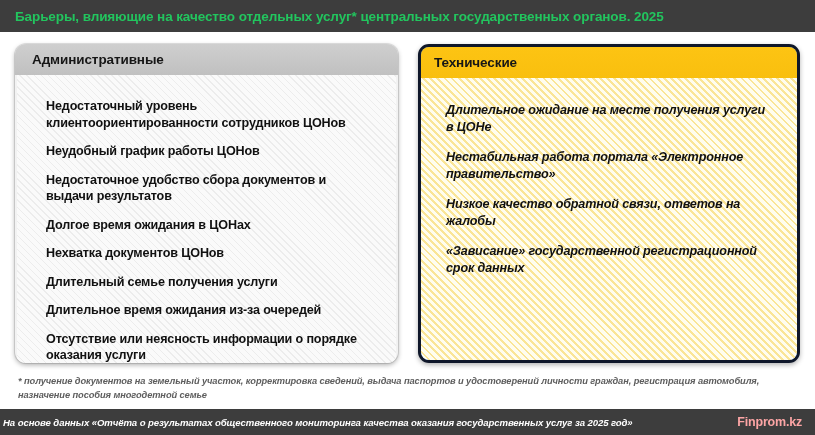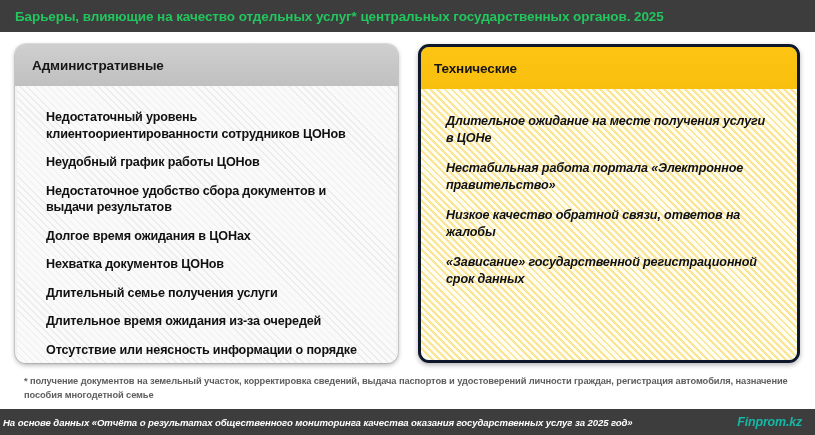--- a/index.html
+++ b/index.html
@@ -66,21 +66,21 @@
 
   .panel-tech {
     left: 418px;
     width: 382px;
     background: #3b82f6;
     border: 3px solid #0f172a;
     box-shadow: 0 2px 5px rgba(0,0,0,0.30);
   }
 
   .panel-header {
-    height: 42px;
+    height: 31px;
     display: flex;
     align-items: center;
     box-sizing: border-box;
   }
   .panel-admin .panel-header {
     background: linear-gradient(180deg, #cfcfcf 0%, #c6c6c6 60%, #c0c0c0 100%);
     padding-left: 17px;
   }
   .panel-tech .panel-header {
     background: linear-gradient(180deg, #fdc413 0%, #f9bf0e 100%);
@@ -136,24 +136,25 @@
     letter-spacing: -0.15px;
   }
   .panel-tech .item {
     margin-bottom: 14px;
     font-style: italic;
   }
 
   
   .footnote {
     position: absolute;
-    left: 24px;
+    left: 18px;
     top: 374px;
     width: 790px;
     font-size: 9.3px;
+    font-style: italic;
     font-weight: bold;
     color: #5e5e5e;
     line-height: 14px;
     letter-spacing: -0.1px;
   }
 
   
   .bottom-bar {
     position: absolute;
     left: 0;
@@ -168,23 +169,22 @@
   .source-text {
     color: #ffffff;
     font-size: 9.6px;
     font-style: italic;
     font-weight: bold;
     padding-left: 3px;
     letter-spacing: -0.1px;
     white-space: nowrap;
   }
   .brand-text {
-    color: #14b8a6;
+    color: #fca5a5;
     font-size: 12.5px;
-    font-style: italic;
     font-weight: bold;
     padding-right: 13px;
     letter-spacing: -0.2px;
     white-space: nowrap;
   }
 </style>
 </head>
 <body>
 
 <div class="page">

